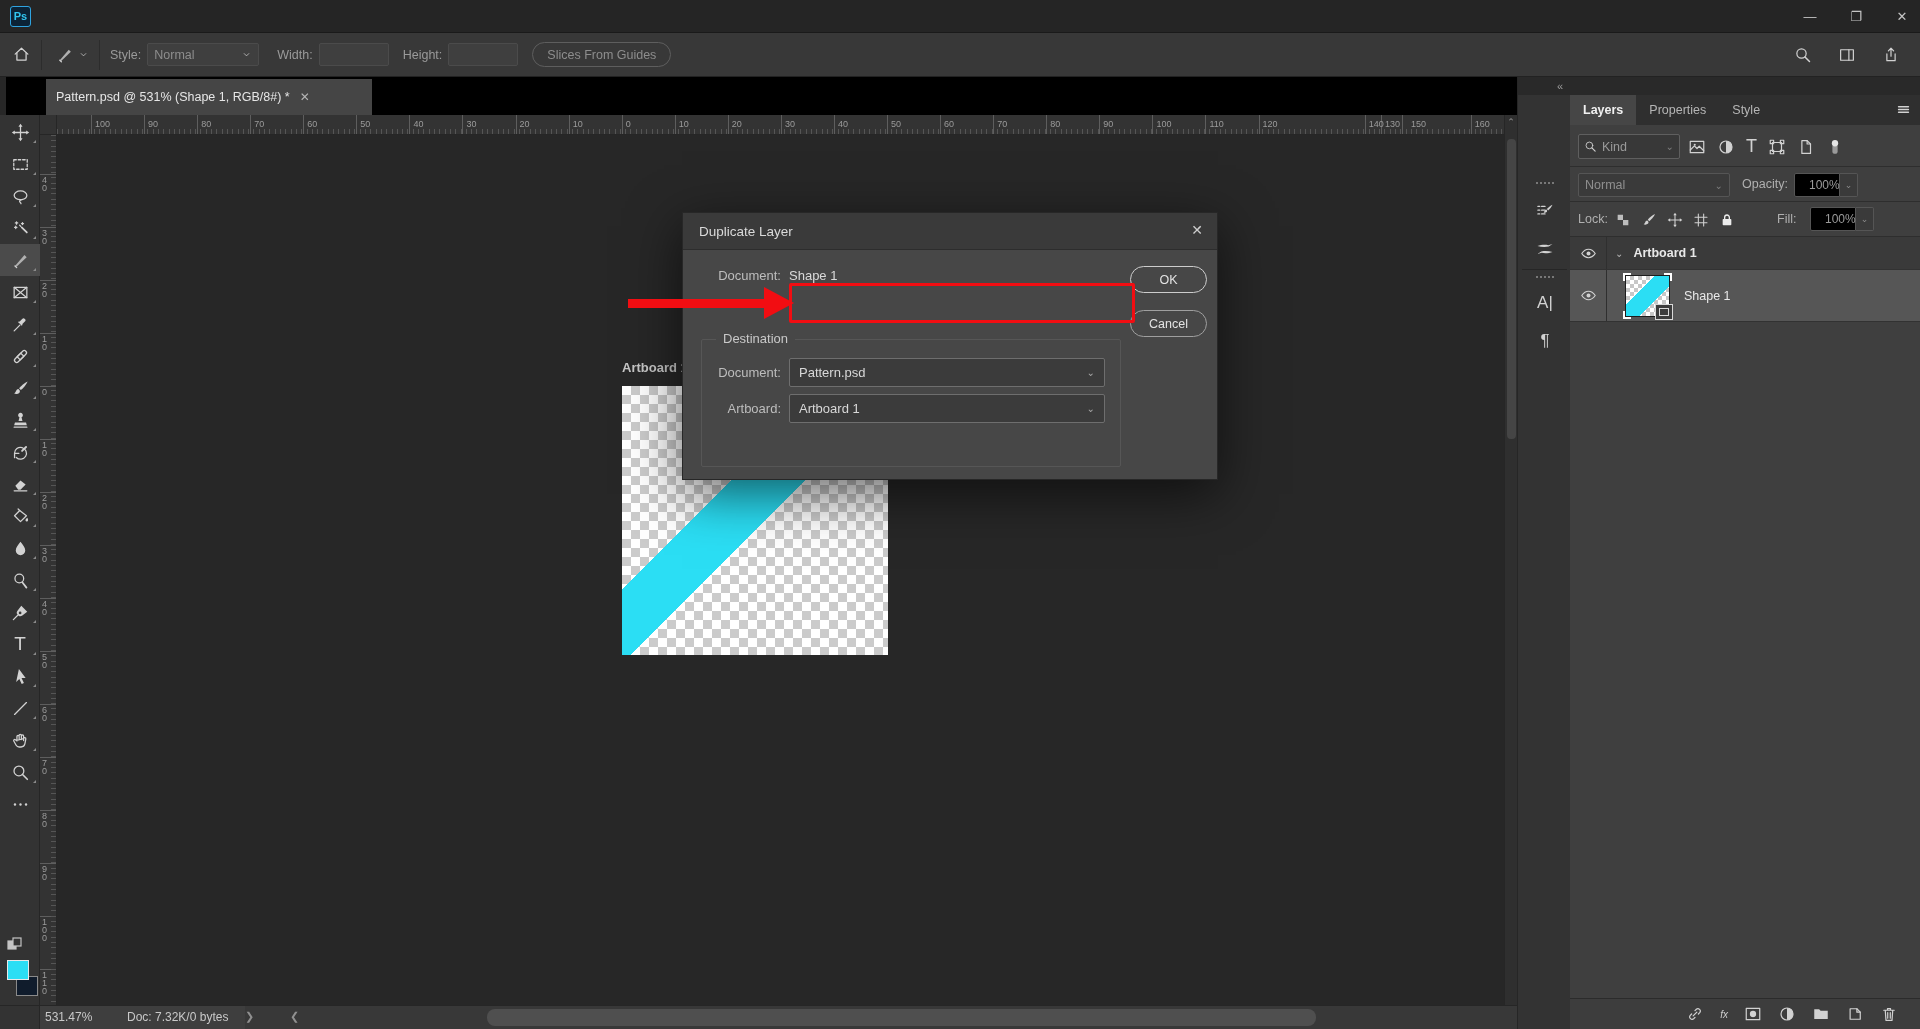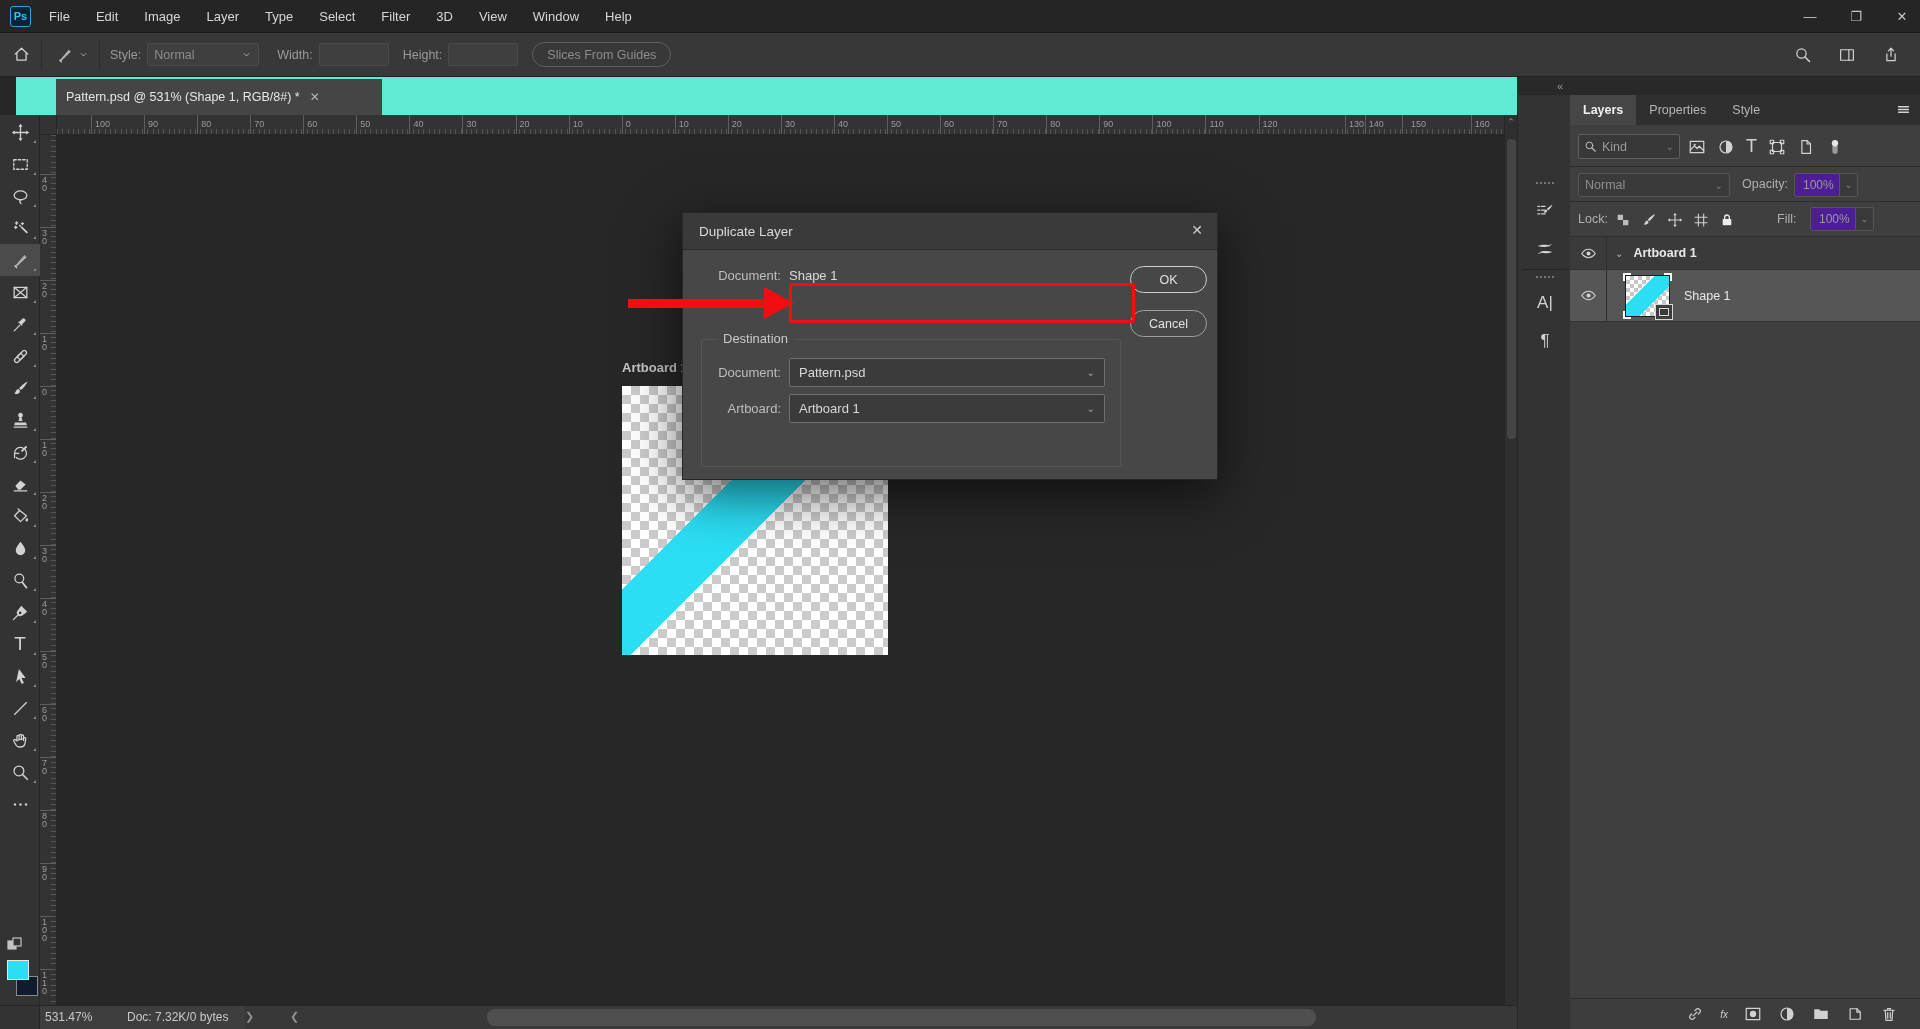--- a/index.html
+++ b/index.html
@@ -30,21 +30,21 @@
   .ob-toolpreset { display:flex; align-items:center; gap:4px; margin-left:4px; }
   .ob-label { margin-right:6px; }
   .ob-select { width:112px; height:23px; background:#3f3f3f; border:1px solid #4b4b4b; border-radius:2px;
     display:flex; align-items:center; justify-content:space-between; padding:0 6px; color:#8d8d8d; }
   .ob-input { width:70px; height:23px; background:#3f3f3f; border:1px solid #4b4b4b; border-radius:2px; margin-right:14px; }
   .ob-btn { height:25px; padding:0 14px; border:1px solid #5e5e5e; border-radius:13px; background:transparent;
     color:#8d8d8d; font-size:12.5px; }
   #ob-right { position:absolute; right:20px; display:flex; gap:26px; align-items:center; }
 
   
-  #tabbar { position:absolute; left:16px; top:77px; width:1517px; height:38px; background:#5eead4; }
+  #tabbar { position:absolute; left:6px; top:77px; width:1517px; height:38px; background:#000000; }
   #doctab { position:absolute; left:40px; top:2px; width:326px; height:36px; background:#454545;
     display:flex; align-items:center; padding:0 10px; font-size:12.5px; color:#e6e6e6; gap:10px; }
   #doctab .tabclose { color:#b5b5b5; font-size:12px; }
 
   
   #ruler-corner { position:absolute; left:40px; top:115px; width:17px; height:20px; background:#333;
     border-right:1px solid #262626; border-bottom:1px solid #262626; }
   #hruler { position:absolute; left:57px; top:115px; width:1447px; height:20px; background:#333;
     border-bottom:1px solid #262626; overflow:hidden; }
   #hruler::after { content:""; position:absolute; left:0; bottom:0; width:100%; height:5px;
@@ -127,22 +127,22 @@
     border:1px solid #5f5f5f; border-radius:2px; display:flex; align-items:center; padding:0 5px; gap:5px;
     color:#9a9a9a; font-size:12.5px; }
   #kindbox .kchev { margin-left:auto; color:#7d7d7d; font-size:10px; }
   #filtericons { position:absolute; left:118px; top:9px; height:25px; display:flex; gap:11px; align-items:center; }
   #filtericons .icon svg { width:18px; height:18px; }
   #blendrow { top:91px; height:34px; }
   #blendselect { position:absolute; left:8px; top:5px; width:152px; height:24px; background:#3a3a3a;
     border:1px solid #555; border-radius:2px; display:flex; align-items:center; justify-content:space-between;
     padding:0 6px; color:#8f8f8f; font-size:12.5px; }
   #opacity-label { position:absolute; left:172px; top:9px; color:#b0b0b0; font-size:12.5px; }
-  .valbox { position:absolute; top:5px; height:24px; background:#4c1d95; border:1px solid #555;
-    border-radius:2px 0 0 2px; color:#9a9a9a; font-size:12px; display:flex; align-items:center; padding:0 8px; }
+  .valbox { position:absolute; top:5px; height:24px; background:#000000; border:1px solid #555;
+    border-radius:2px 0 0 2px; color:#9a9a9a; font-size:12px; display:flex; align-items:center; padding:0 14px; }
   .valchev { position:absolute; top:5px; width:18px; height:24px; background:#3a3a3a; border:1px solid #555;
     border-left:none; border-radius:0 2px 2px 0; color:#8d8d8d; font-size:9px; display:flex;
     align-items:center; justify-content:center; }
   #opacity-value { left:224px; width:46px; }
   #opacity-chev { left:270px; }
   #lockrow { top:125px; height:35px; }
   #lock-label { position:absolute; left:8px; top:10px; color:#b0b0b0; font-size:12.5px; }
   #lockicons { position:absolute; left:45px; top:5px; height:25px; display:flex; gap:10px; align-items:center; }
   #lockicons .icon svg { width:16px; height:16px; }
   #fill-label { position:absolute; left:207px; top:10px; color:#b0b0b0; font-size:12.5px; }
@@ -216,33 +216,20 @@
 </style>
 </head>
 <body>
 
 <div id="root">
 
   <header id="menubar">
     <div class="ps-logo">
       <span>Ps</span>
     </div>
-    <nav id="menu-items">
-        <span class="menu-item">File</span>
-        <span class="menu-item">Edit</span>
-        <span class="menu-item">Image</span>
-        <span class="menu-item">Layer</span>
-        <span class="menu-item">Type</span>
-        <span class="menu-item">Select</span>
-        <span class="menu-item">Filter</span>
-        <span class="menu-item">3D</span>
-        <span class="menu-item">View</span>
-        <span class="menu-item">Window</span>
-        <span class="menu-item">Help</span>
-      </nav>
     <div id="win-controls">
         <span class="winbtn">—</span>
         <span class="winbtn">❐</span>
         <span class="winbtn">✕</span>
       </div>
   </header>
 
   <div id="optionsbar">
     <span id="ob-home" class="icon">
         <span class="icon">
@@ -340,21 +327,21 @@
       <span class="hlabel" style="left: 723.91px;">30</span>
       <span class="hlabel" style="left: 776.98px;">40</span>
       <span class="hlabel" style="left: 830.05px;">50</span>
       <span class="hlabel" style="left: 883.12px;">60</span>
       <span class="hlabel" style="left: 936.19px;">70</span>
       <span class="hlabel" style="left: 989.26px;">80</span>
       <span class="hlabel" style="left: 1042.33px;">90</span>
       <span class="hlabel" style="left: 1095.4px;">100</span>
       <span class="hlabel" style="left: 1148.47px;">110</span>
       <span class="hlabel" style="left: 1201.54px;">120</span>
-      <span class="hlabel" style="left: 1288px;">130</span>
+      <span class="hlabel" style="left: 1324px;">130</span>
       <span class="hlabel" style="left: 1307.68px;">140</span>
       <span class="hlabel" style="left: 1345px; padding-left: 8px;">150</span>
       <span class="hlabel" style="left: 1413.82px;">160</span>
     </div>
   <div id="vruler">
       <span class="vlabel" style="top: 39px;">4
 0</span>
       <span class="vlabel" style="top: 92px;">3
 0</span>
       <span class="vlabel" style="top: 145px;">2

